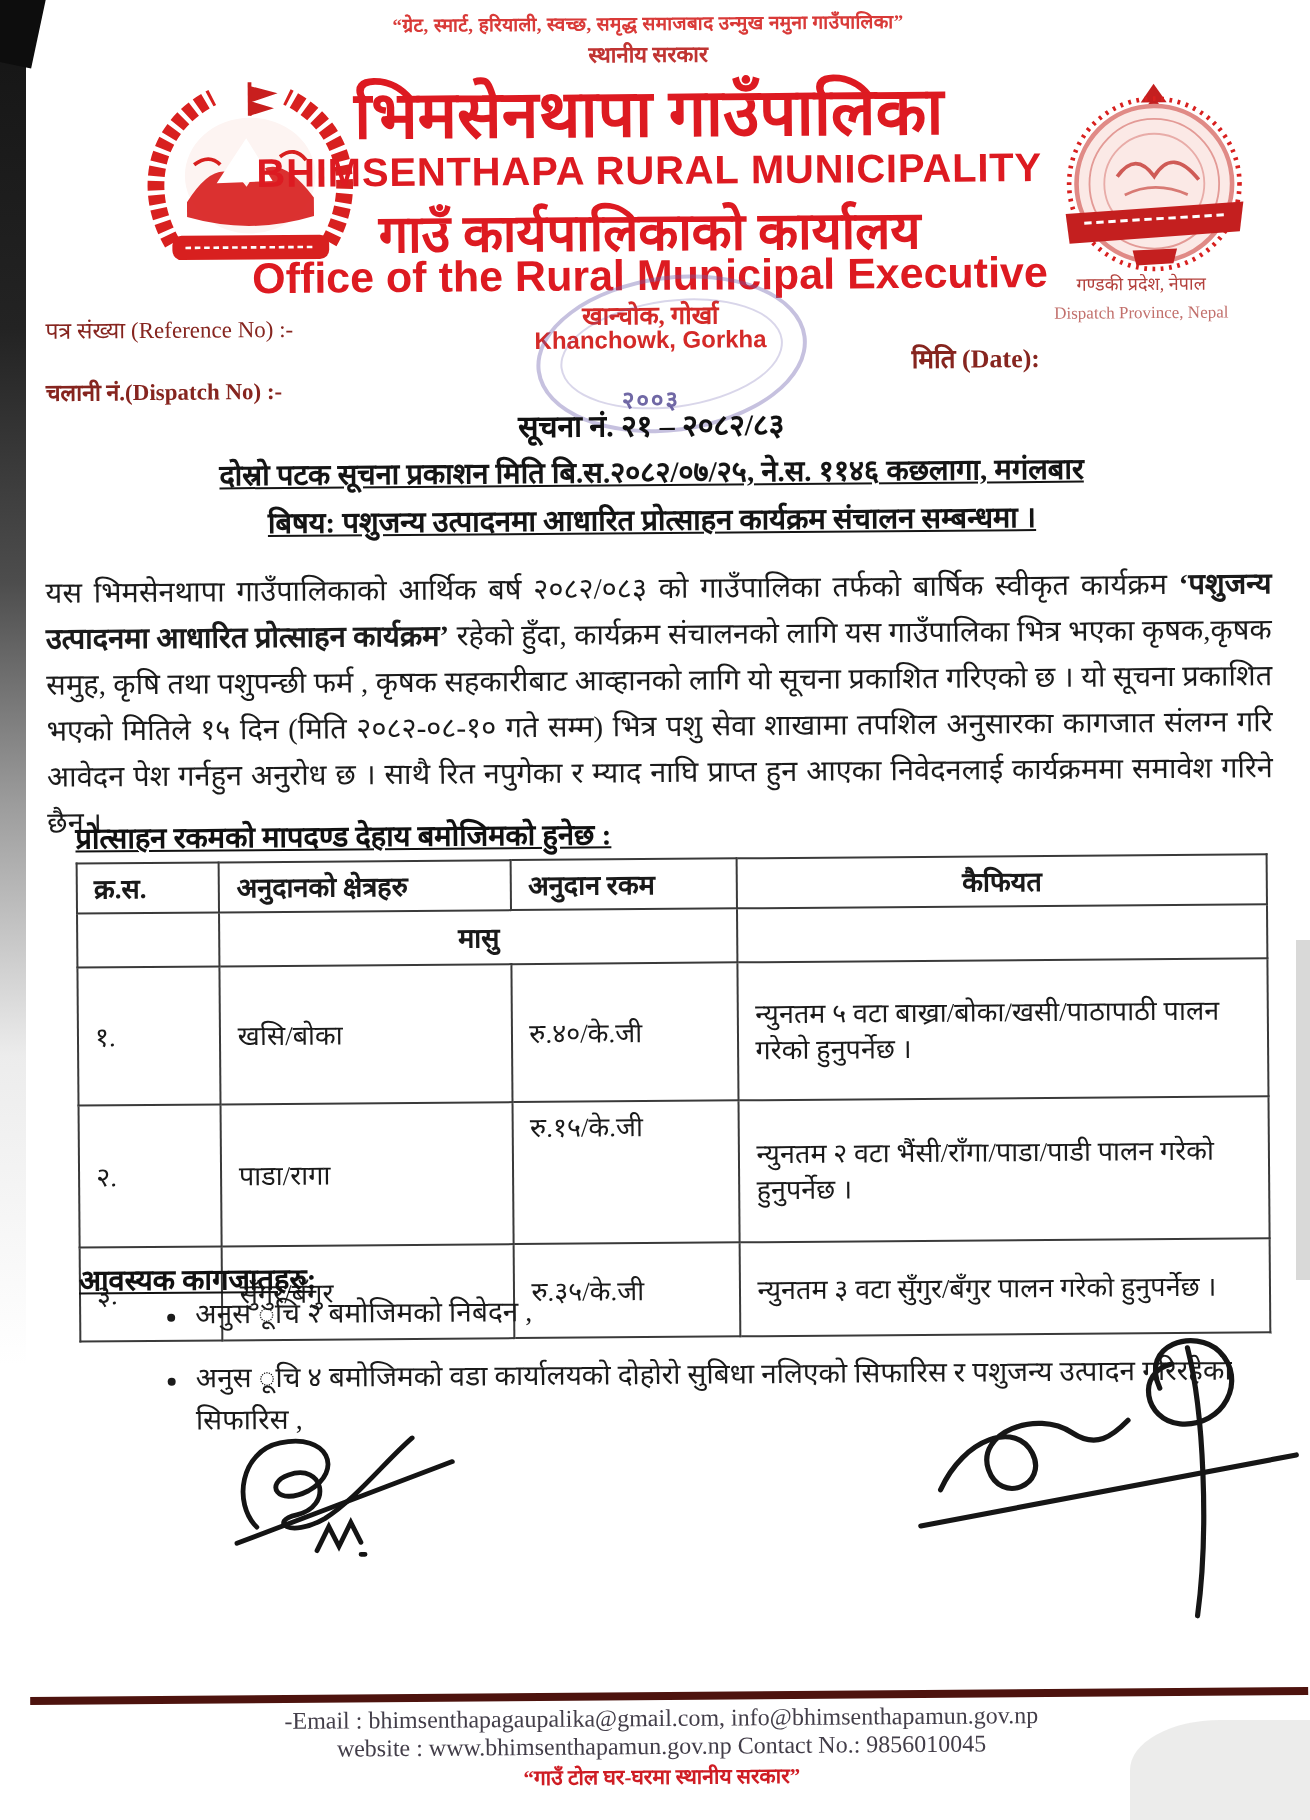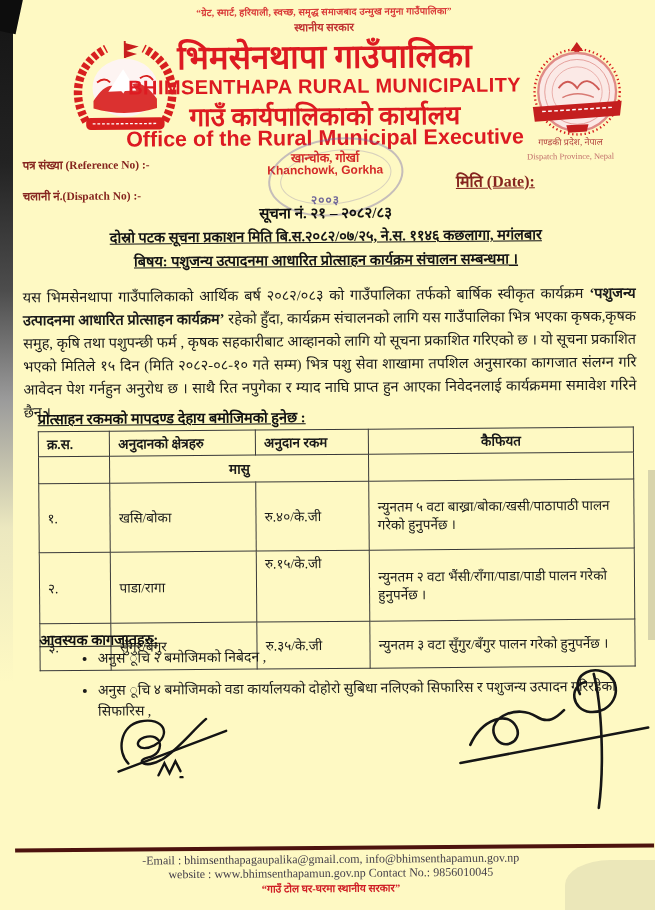--- a/index.html
+++ b/index.html
@@ -1,35 +1,35 @@
 <!DOCTYPE html>
 <html><head>
 <meta charset="utf-8">
 <style>
   html,body{margin:0;padding:0;}
   body{width:655px;height:910px;background:#d9d6d0;font-family:"Liberation Serif","DejaVu Serif",serif;}
-  .paper{position:relative;width:655px;height:910px;background:#fef9c3;overflow:hidden;}
+  .paper{position:relative;width:655px;height:910px;background:#ffffff;overflow:hidden;}
   .content{position:absolute;inset:0;transform:rotate(-0.45deg);}
   .abs{position:absolute;}
   .c{position:absolute;left:0;right:0;text-align:center;}
   .maroon{color:#86251f;}
   .bold{font-weight:bold;}
   .sans{font-family:"Liberation Sans","DejaVu Sans",sans-serif;}
 
   .slogan-top{top:5px;font-size:9.5px;font-weight:bold;color:#d93a38;letter-spacing:.2px;}
   .local-govt{top:19px;font-size:11px;font-weight:bold;color:#c03432;}
   .muni-np{top:33px;font-size:33px;font-weight:bold;color:#dd1a21;}
   .muni-en{top:75px;font-size:20px;font-weight:bold;color:#dd1a21;letter-spacing:.4px;}
   .office-np{top:97px;font-size:26px;font-weight:bold;color:#dd1a21;}
   .office-en{top:126px;font-size:21.5px;font-weight:bold;color:#dd1a21;}
   .addr-np{top:149px;font-size:12.5px;font-weight:bold;color:#d42a28;}
   .addr-en{top:163px;font-size:12px;font-weight:bold;color:#d42a28;}
-  .ref-label{left:25px;top:155px;font-size:11.5px;font-weight:bold;}
+  .ref-label{left:25px;top:155px;font-size:11.5px;font-weight:normal;}
   .dis-label{left:25px;top:186px;font-size:11.5px;font-weight:bold;}
-  .date-label{left:458px;top:171px;font-size:16px;font-weight:bold;text-decoration:underline;}
+  .date-label{left:458px;top:171px;font-size:13px;font-weight:bold;}
   .province{left:498px;top:138px;width:150px;text-align:center;font-size:9px;color:#b3403c;line-height:1.5;}
   .province .en{font-size:8.5px;color:#c2706c;}
 
   .stamp{left:270px;top:138px;width:132px;height:74px;border:2px solid rgba(104,92,170,.38);
          border-radius:50%;transform:rotate(-7deg);}
   .stamp-inner{position:absolute;left:10px;top:10px;right:10px;bottom:10px;border:1px solid rgba(104,92,170,.25);border-radius:50%;}
   .stamp-year{top:191px;font-size:12px;font-weight:bold;color:rgba(76,66,142,.8);letter-spacing:1px;}
 
   .notice-no{top:202px;font-size:15px;font-weight:bold;color:#111;}
   .publish{top:225px;font-size:14.5px;font-weight:bold;color:#151515;text-decoration:underline;}

